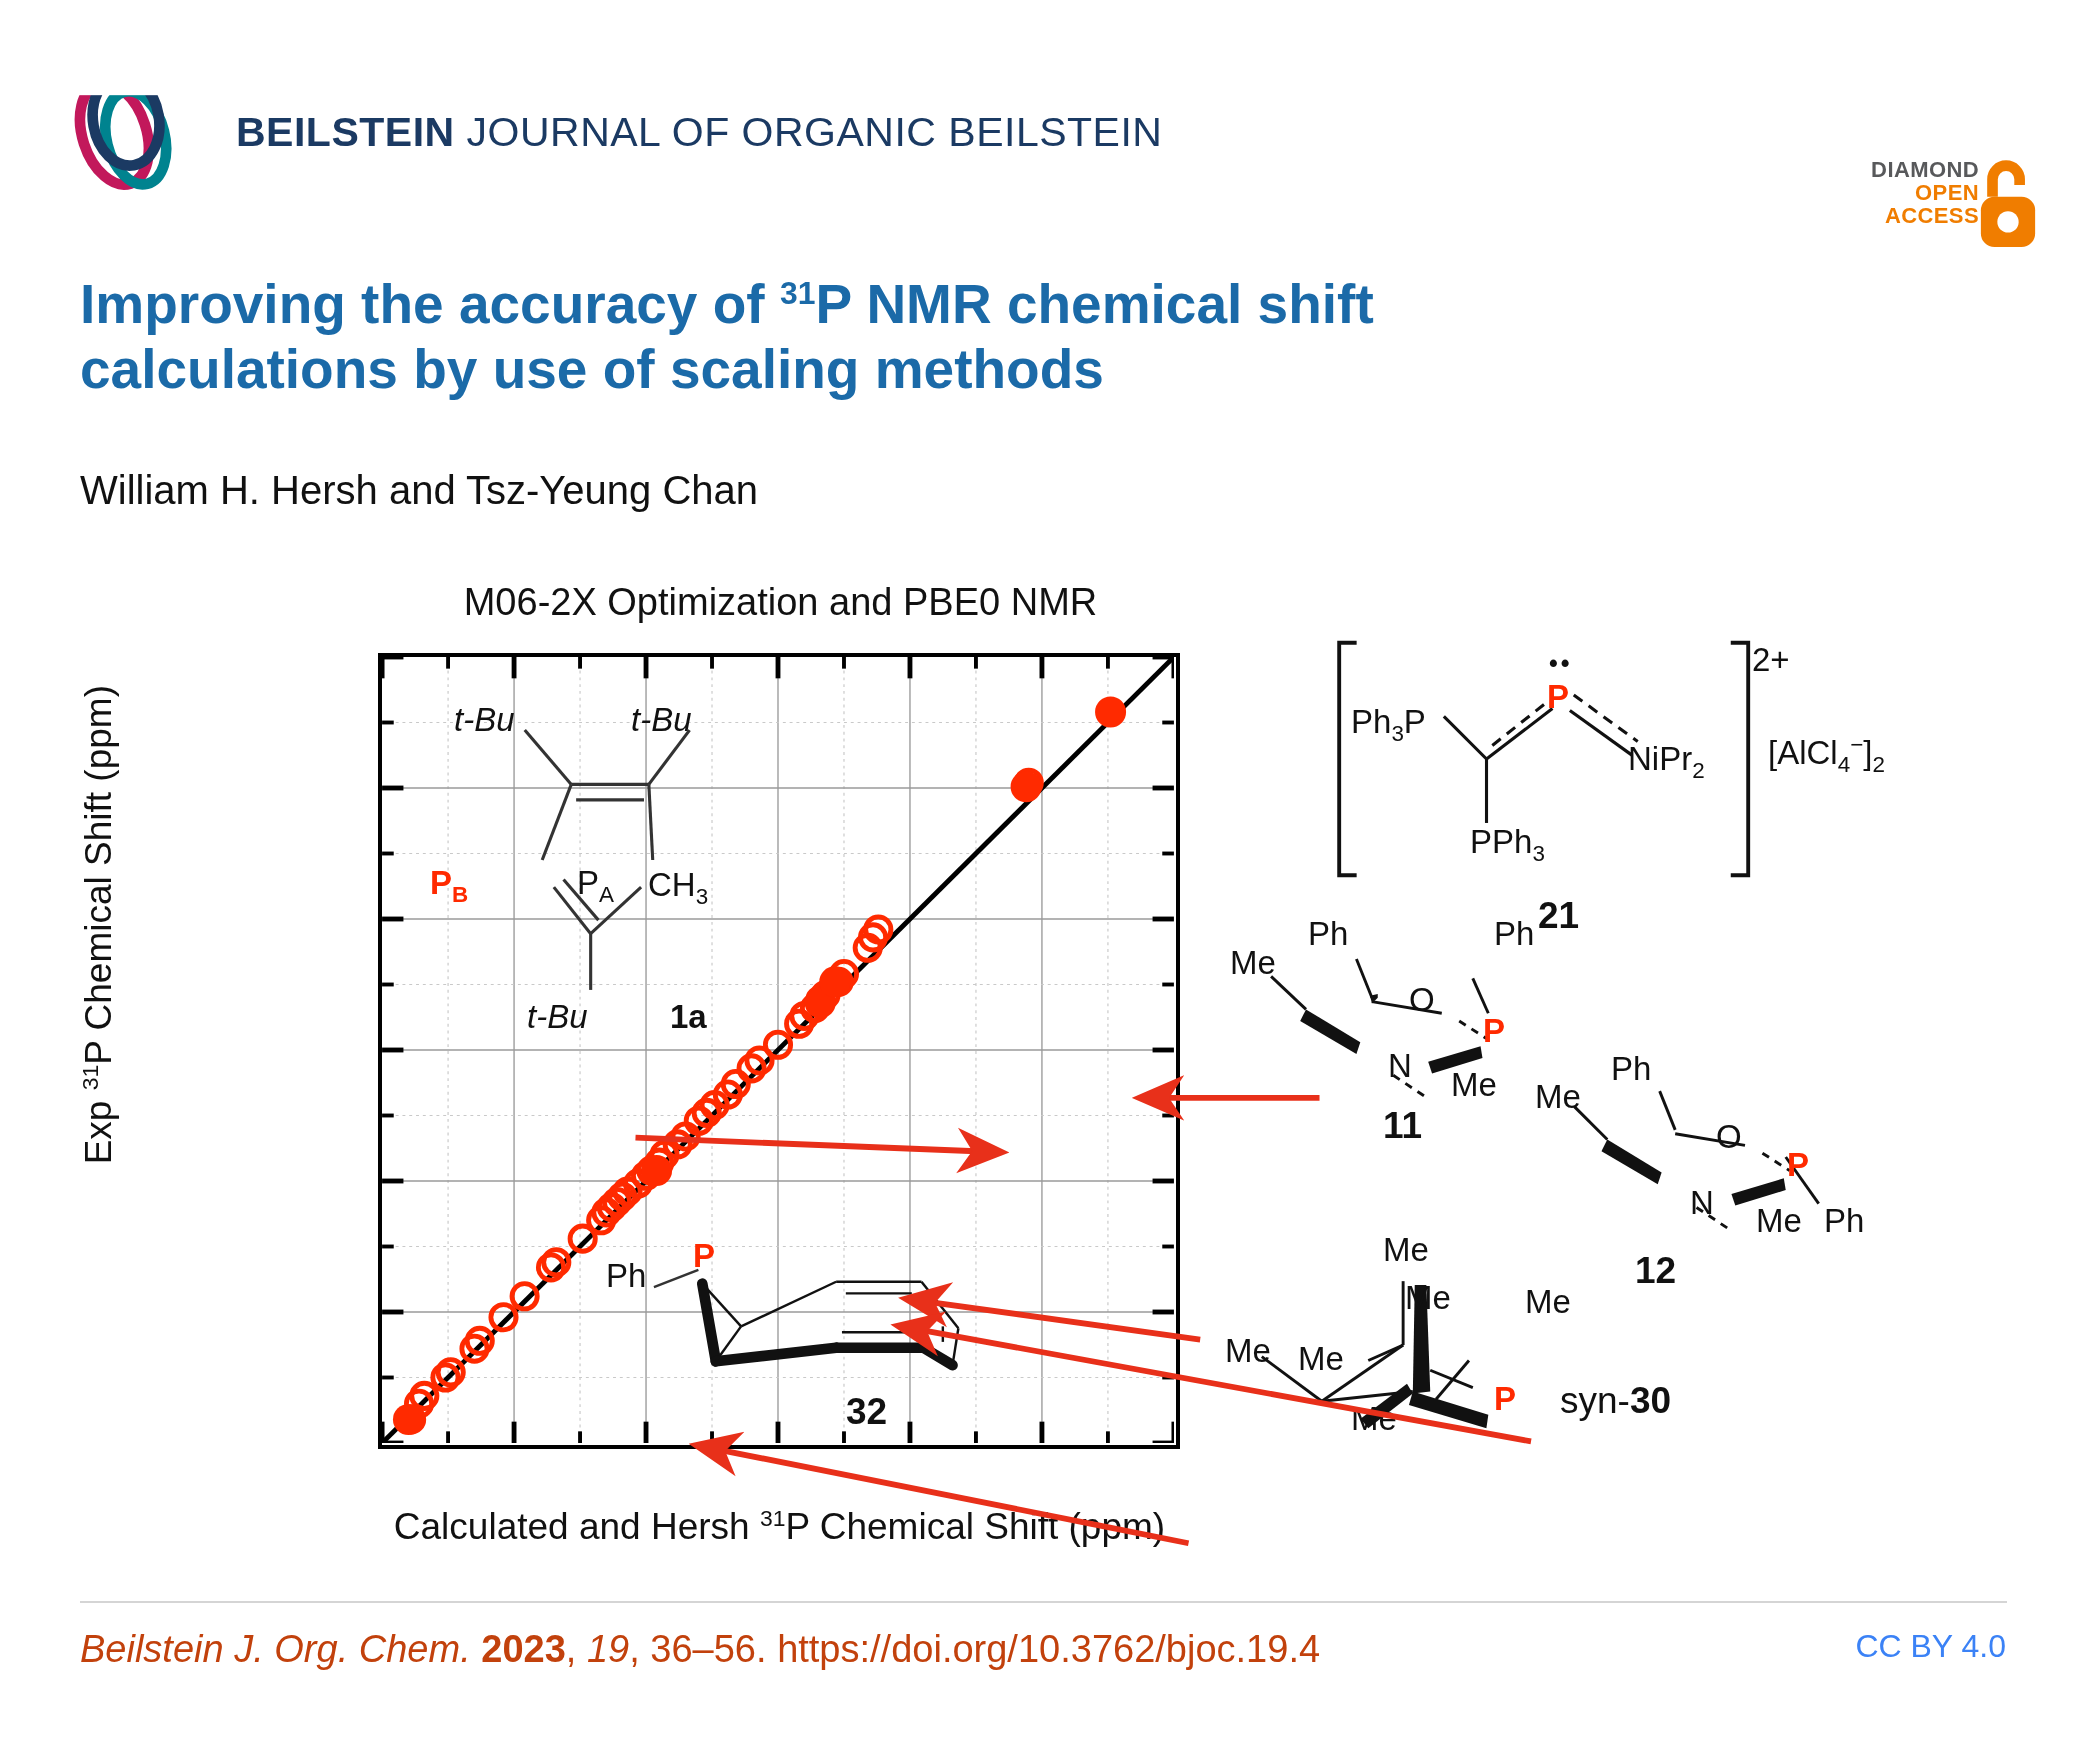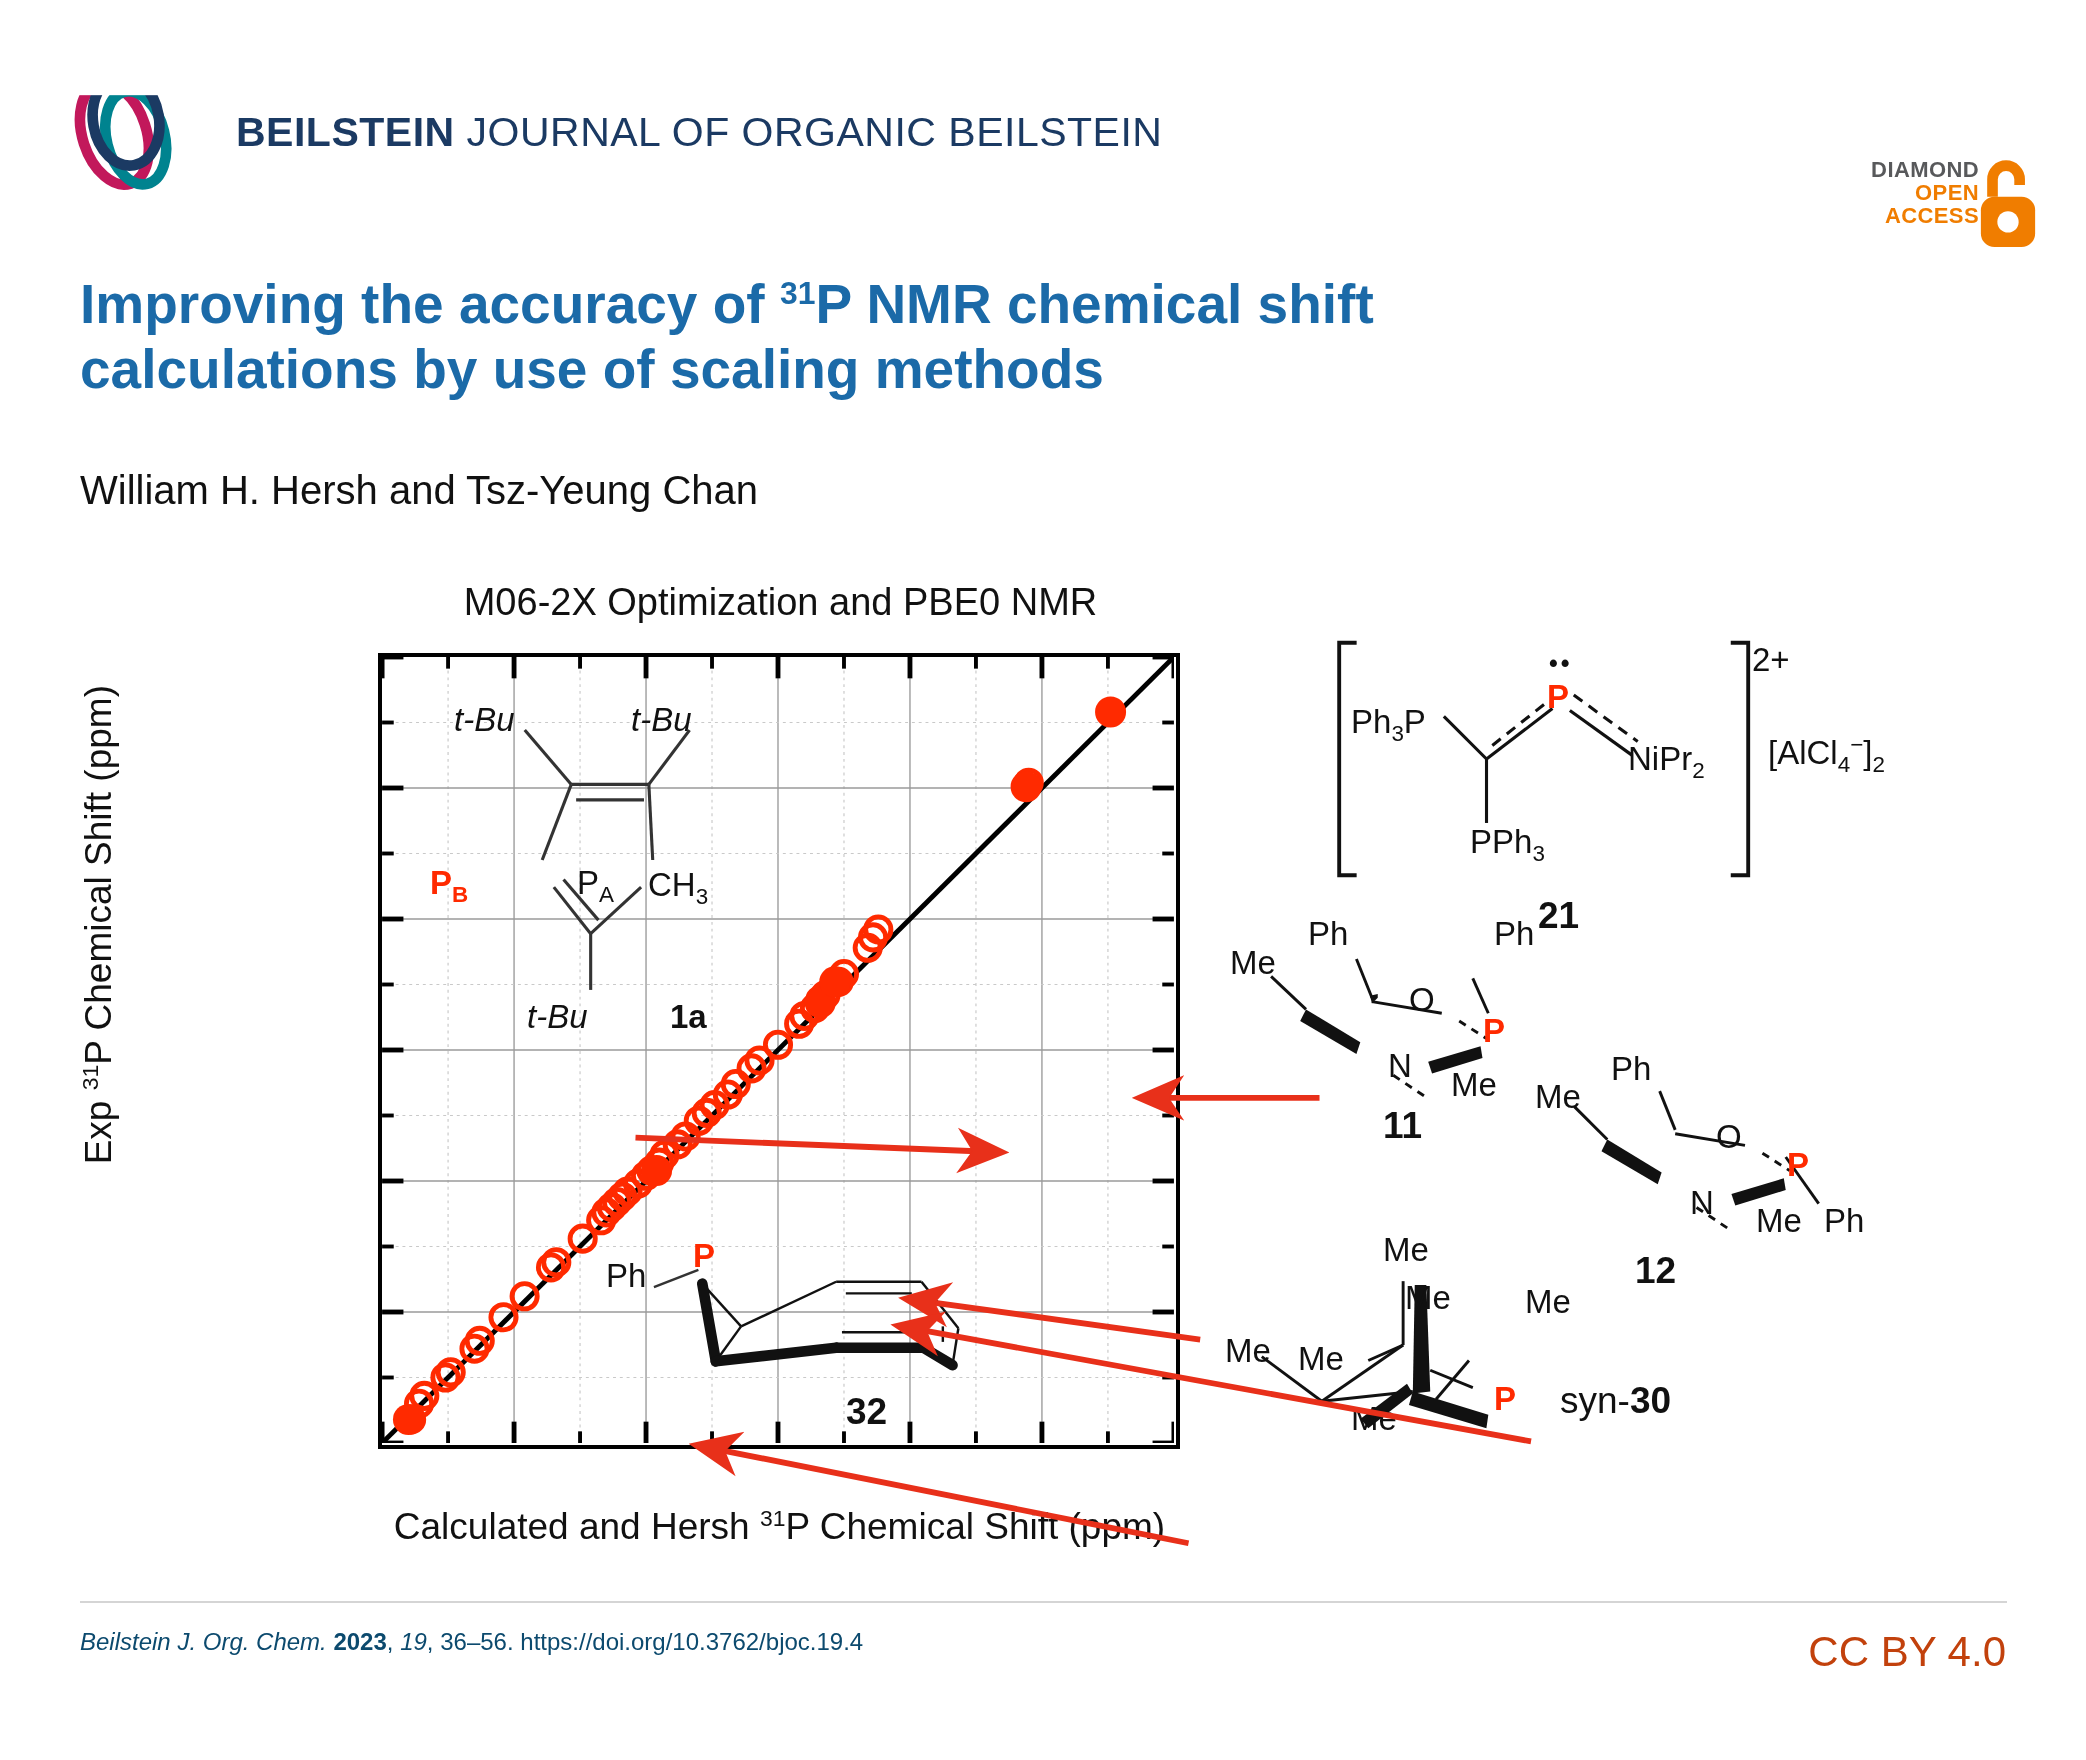--- a/index.html
+++ b/index.html
@@ -97,27 +97,27 @@
   .struct-text sub { font-size: .68em; vertical-align: sub;}
   .struct-text sup { font-size: .68em; vertical-align: super;}
 
   
   .footer-rule {
     position: absolute; left: 80px; top: 1601px;
     width: 1927px; height: 1.9px; background: #d5d5d5;
   }
   .footer-left {
     position: absolute; left: 80px; top: 1628px;
-    font-size: 24px; color: #0c4a6e;
+    font-size: 38px; color: #c2410c;
   }
   .footer-left .it { font-style: italic; }
   .footer-left .bd { font-weight: 700; }
   .footer-right {
     position: absolute; right: 80px; top: 1628px;
-    font-size: 42px; color: #c2410c; margin-left: 23px;
+    font-size: 32px; color: #3b82f6; margin-left: 23px;
   }
 </style>
 </head>
 <body>
 
 <div class="header">
 
   <div class="logo-mark">
     <svg width="122" height="122" viewBox="0 0 126 126">
       <ellipse cx="50" cy="66" rx="33" ry="54" fill="none" stroke="#C2185B" stroke-width="11" transform="rotate(-18 50 66)"></ellipse>

